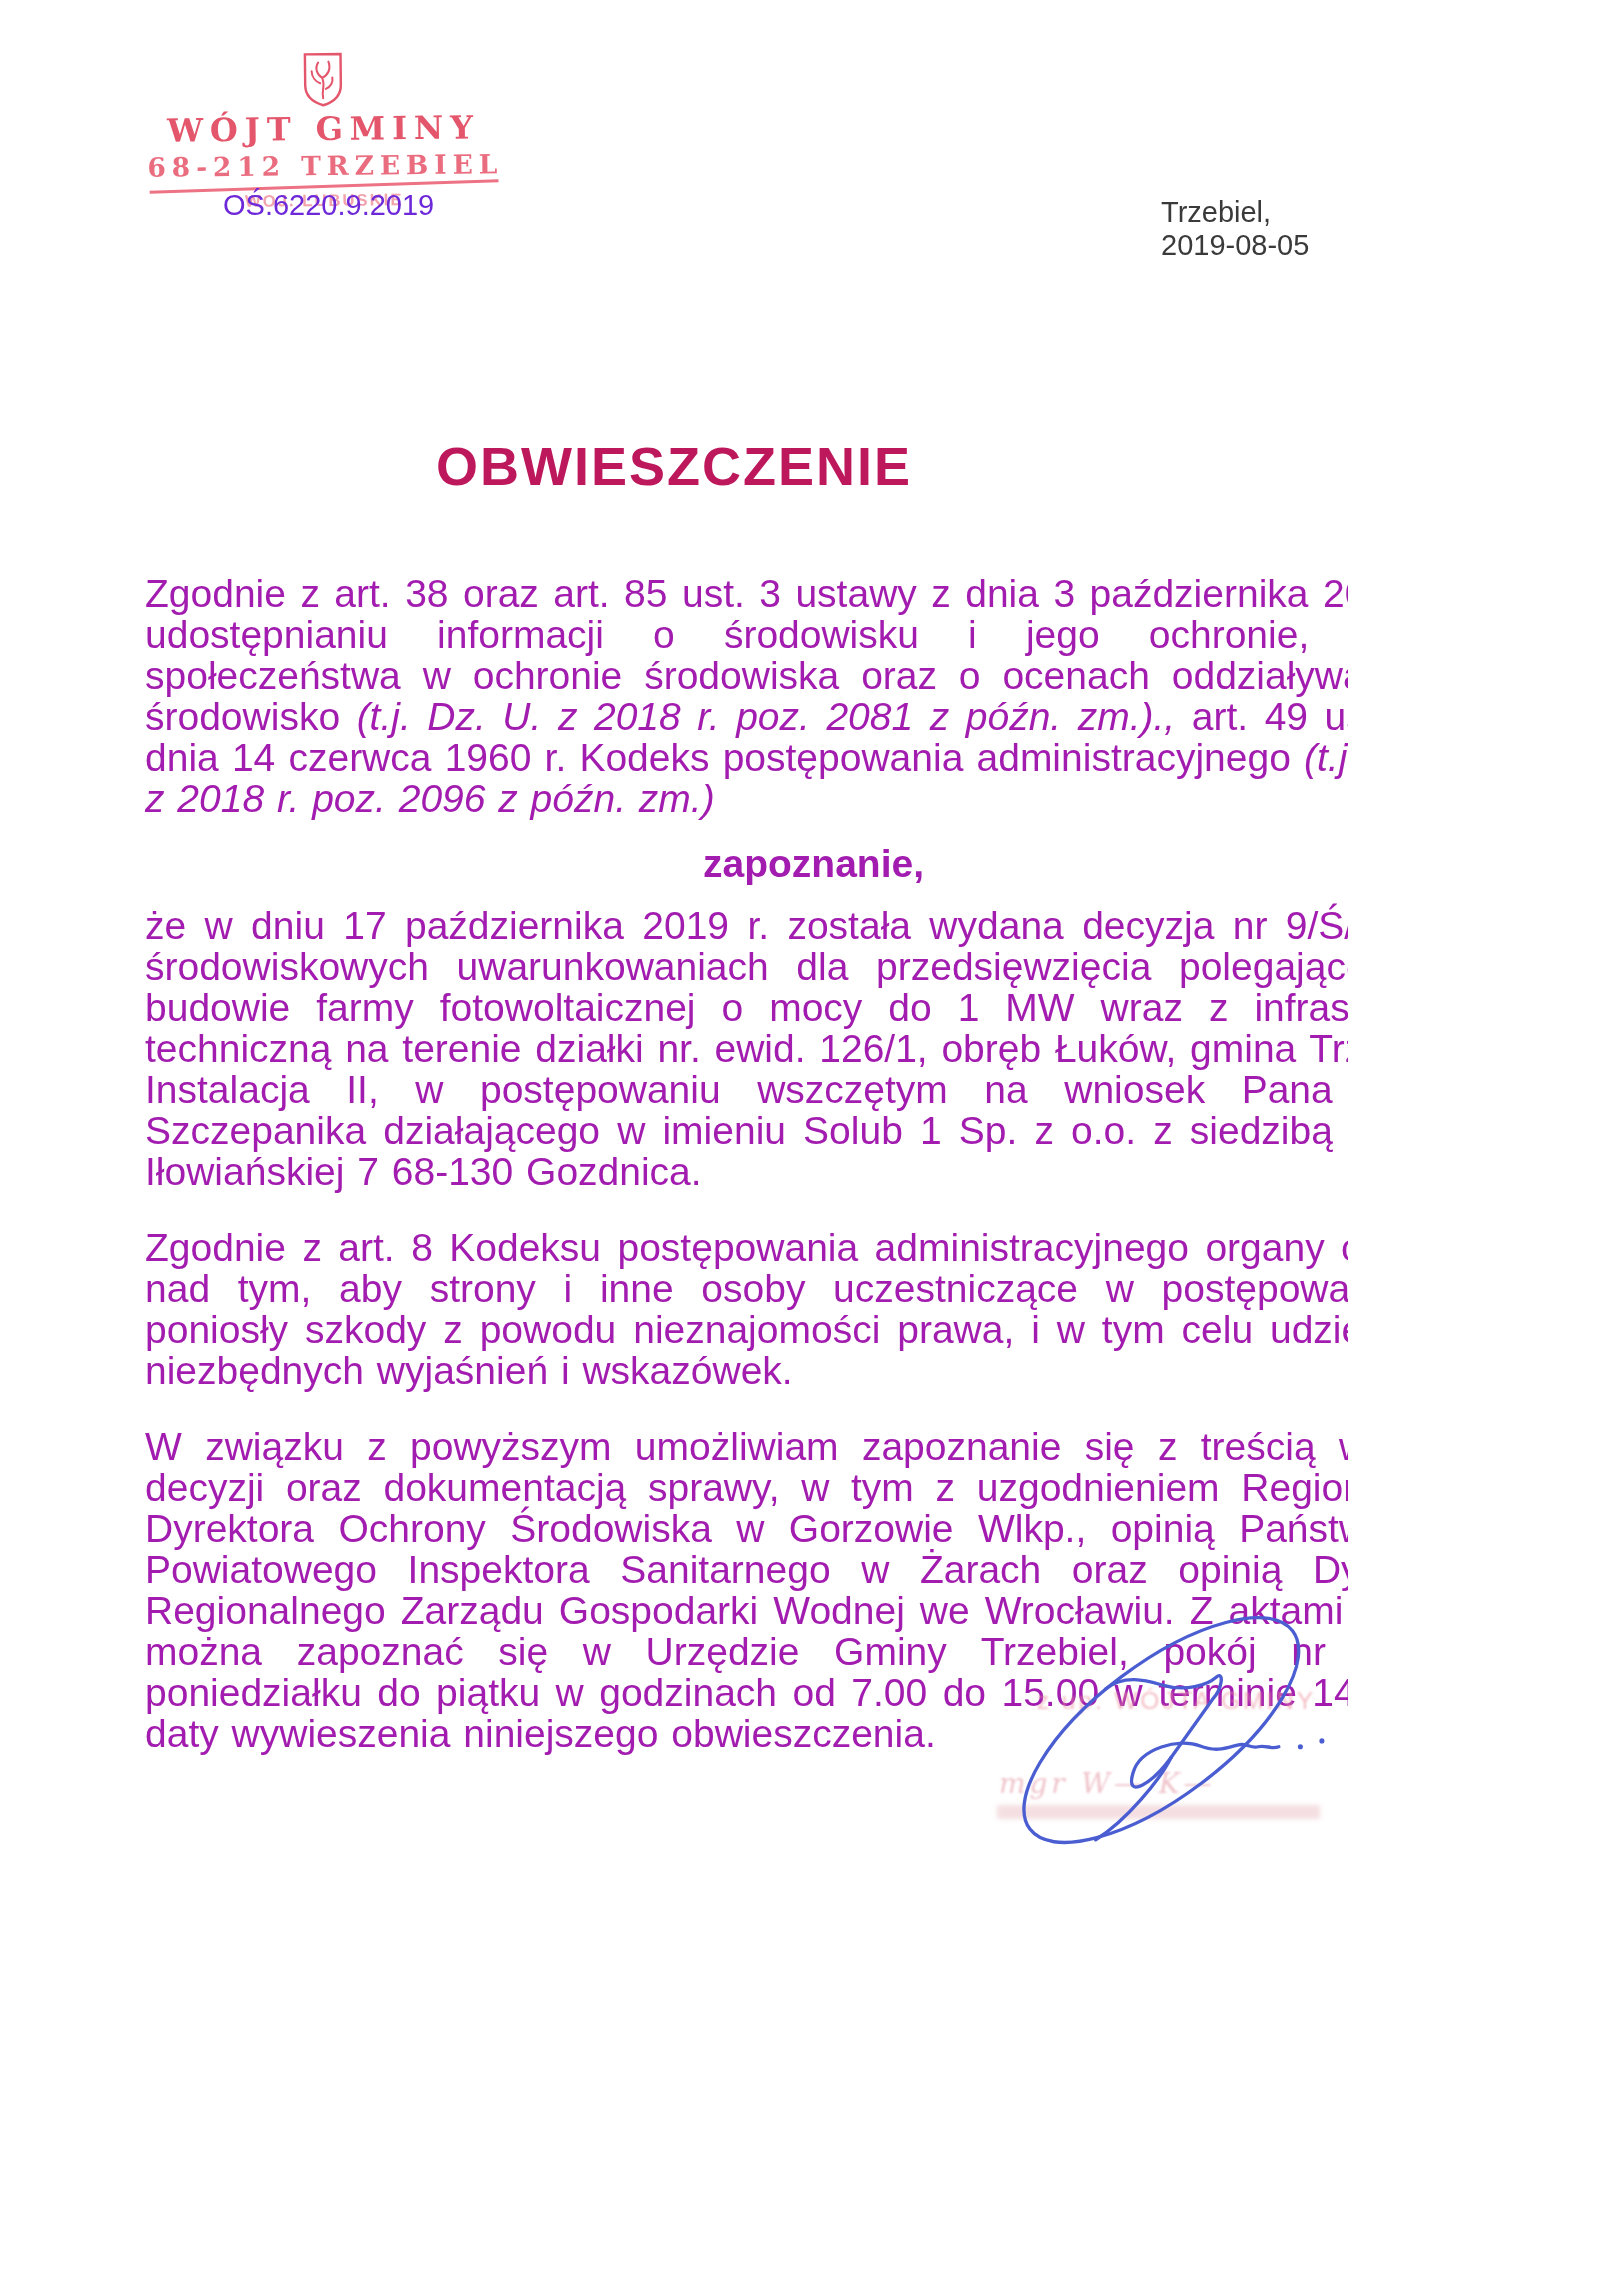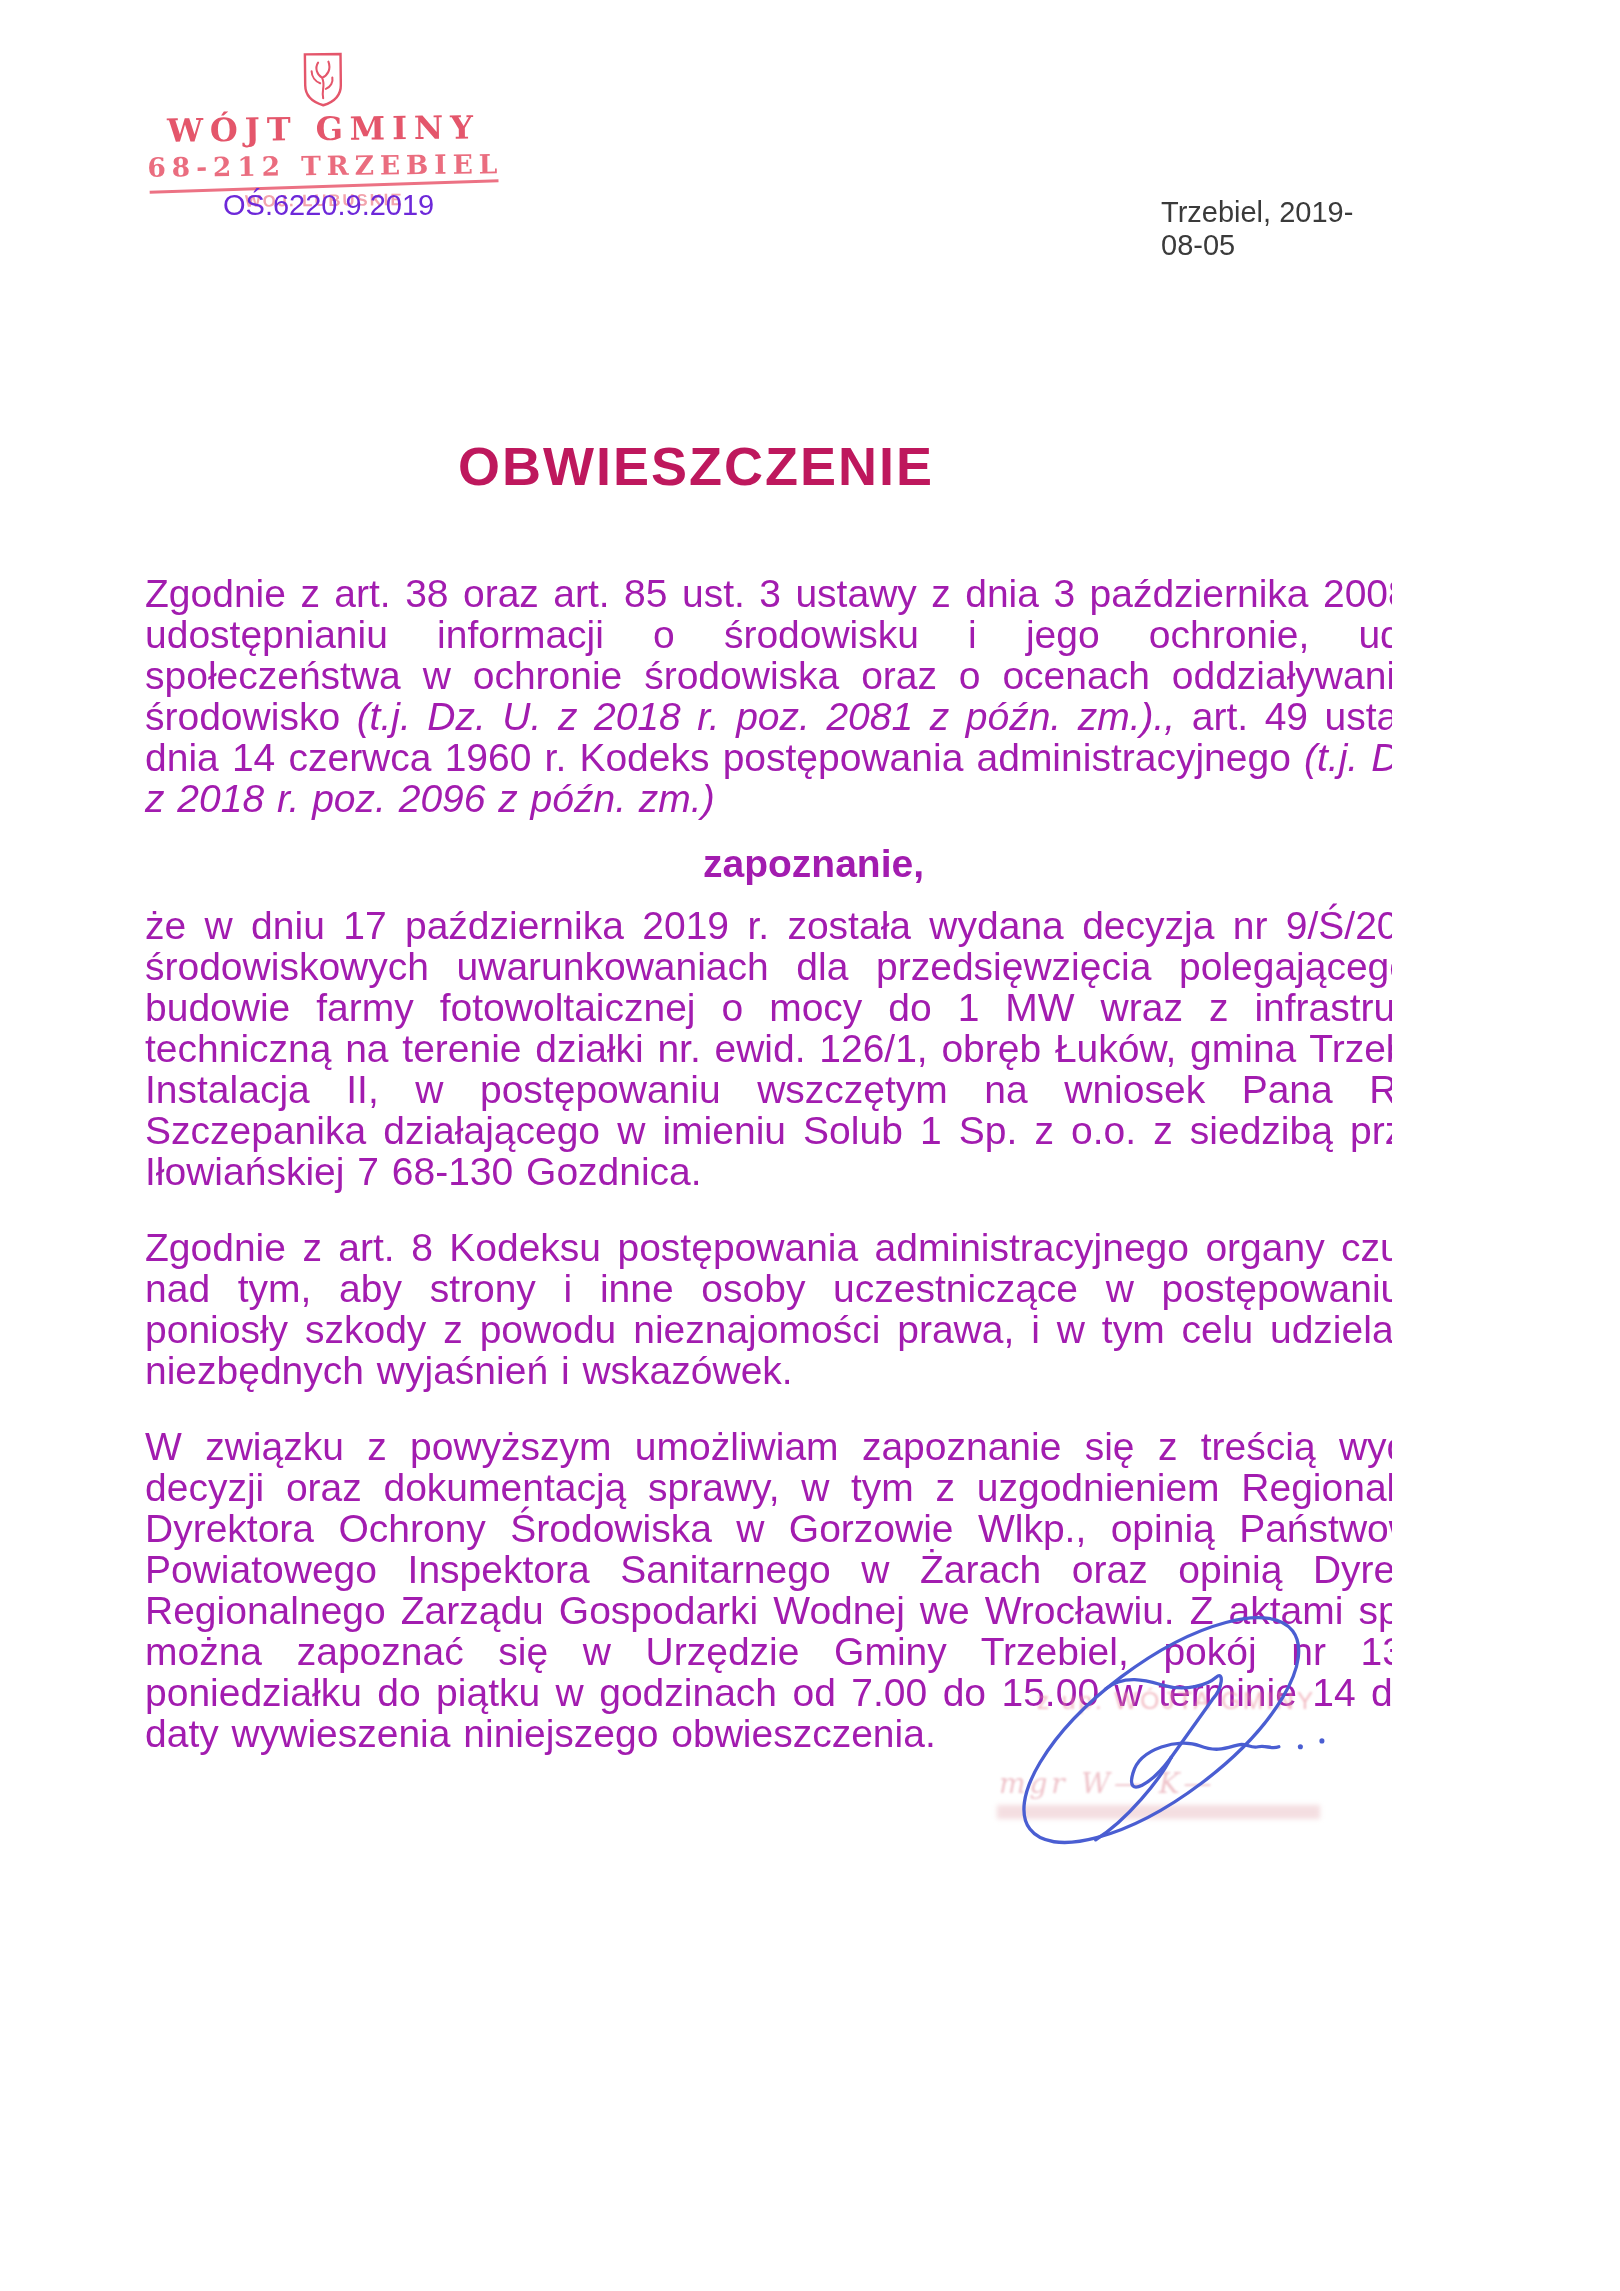--- a/index.html
+++ b/index.html
@@ -8,21 +8,20 @@
     background: #ffffff;
   }
   .page {
     position: relative;
     width: 1348px;
     height: 2292px;
     background: #ffffff;
     overflow: hidden;
     font-family: "Liberation Sans", sans-serif;
     color: #2e2e2e;
-    padding-left: 44px;
   }
 
   
   .stamp {
     position: absolute;
     left: 147px;
     top: 51px;
     width: 353px;
     text-align: center;
     transform: rotate(-0.6deg);

